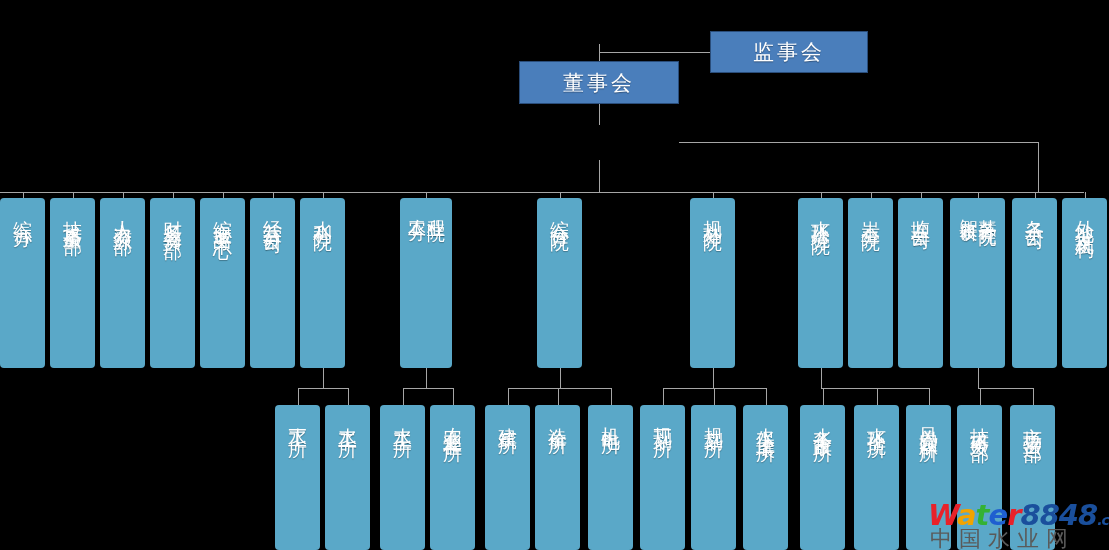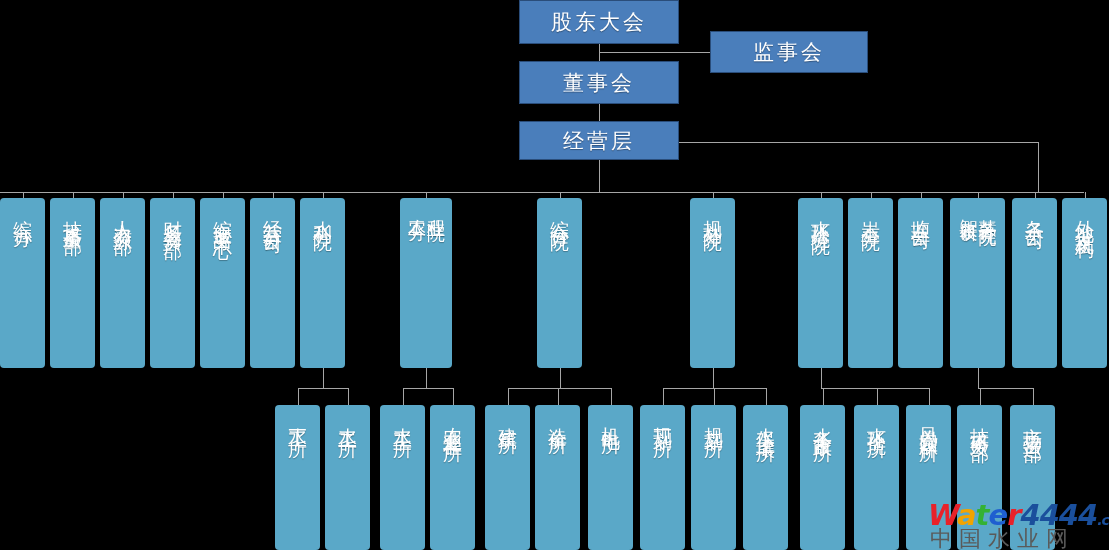--- a/index.html
+++ b/index.html
@@ -160,35 +160,29 @@
       <div class="ln h" style="left: 821px; top: 388px; width: 108px;"></div>
       <div class="ln v" style="left: 823px; top: 388px; height: 17px;"></div>
       <div class="ln v" style="left: 877px; top: 388px; height: 17px;"></div>
       <div class="ln v" style="left: 929px; top: 388px; height: 17px;"></div>
       <div class="ln v" style="left: 978px; top: 368px; height: 20px;"></div>
       <div class="ln h" style="left: 978px; top: 388px; width: 55px;"></div>
       <div class="ln v" style="left: 980px; top: 388px; height: 17px;"></div>
       <div class="ln v" style="left: 1033px; top: 388px; height: 17px;"></div>
     </div>
 
-  <div class="topbox" style="left:519px;top:0px;width:160px;height:44px;">
-    <span>股东大会</span>
-  </div>
 
   <div class="topbox" style="left:519px;top:61px;width:160px;height:43px;">
     <span>董事会</span>
   </div>
 
   <div class="topbox" style="left:710px;top:31px;width:158px;height:42px;">
     <span>监事会</span>
   </div>
 
-  <div class="topbox" style="left:519px;top:121px;width:160px;height:39px;">
-    <span>经营层</span>
-  </div>
 
   <div id="dept-layer">
       <div class="vbox" style="left: 0px; top: 198px; width: 45px; height: 170px;">
         <span class="col">综合办</span>
       </div>
       <div class="vbox" style="left: 50px; top: 198px; width: 45px; height: 170px;">
         <span class="col">技术质量部</span>
       </div>
       <div class="vbox" style="left: 100px; top: 198px; width: 45px; height: 170px;">
         <span class="col">人力资源部</span>
@@ -277,17 +271,17 @@
       </div>
       <div class="vbox" style="left: 957px; top: 405px; width: 45px; height: 145px;">
         <span class="col">技术研发部</span>
       </div>
       <div class="vbox" style="left: 1010px; top: 405px; width: 45px; height: 145px;">
         <span class="col">市场营运部</span>
       </div>
     </div>
 
   <div id="wm">
-    <div class="w1"><span class="c0">W</span><span class="c1">a</span><span class="c2">t</span><span class="c3">e</span><span class="c4">r</span><span class="num">4444</span><span class="dot">.com</span></div>
+    <div class="w1"><span class="c0">W</span><span class="c1">a</span><span class="c2">t</span><span class="c3">e</span><span class="c4">r</span><span class="num">8848</span><span class="dot">.com</span></div>
     <div class="w2">中国水业网</div>
   </div>
 
 </div>
 
 </body></html>

